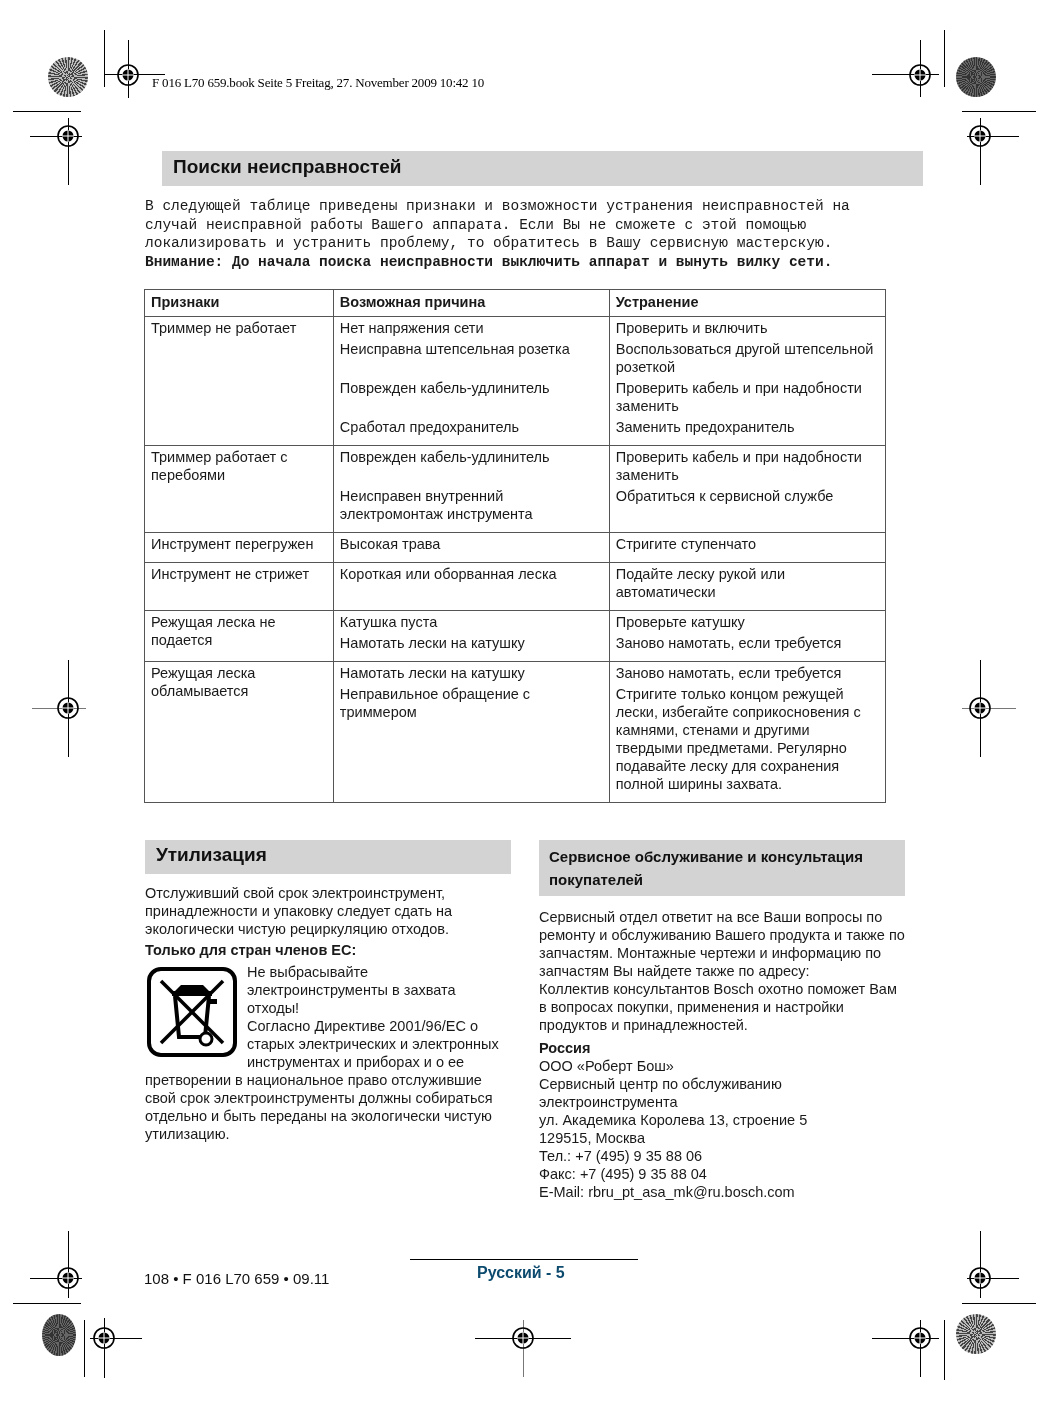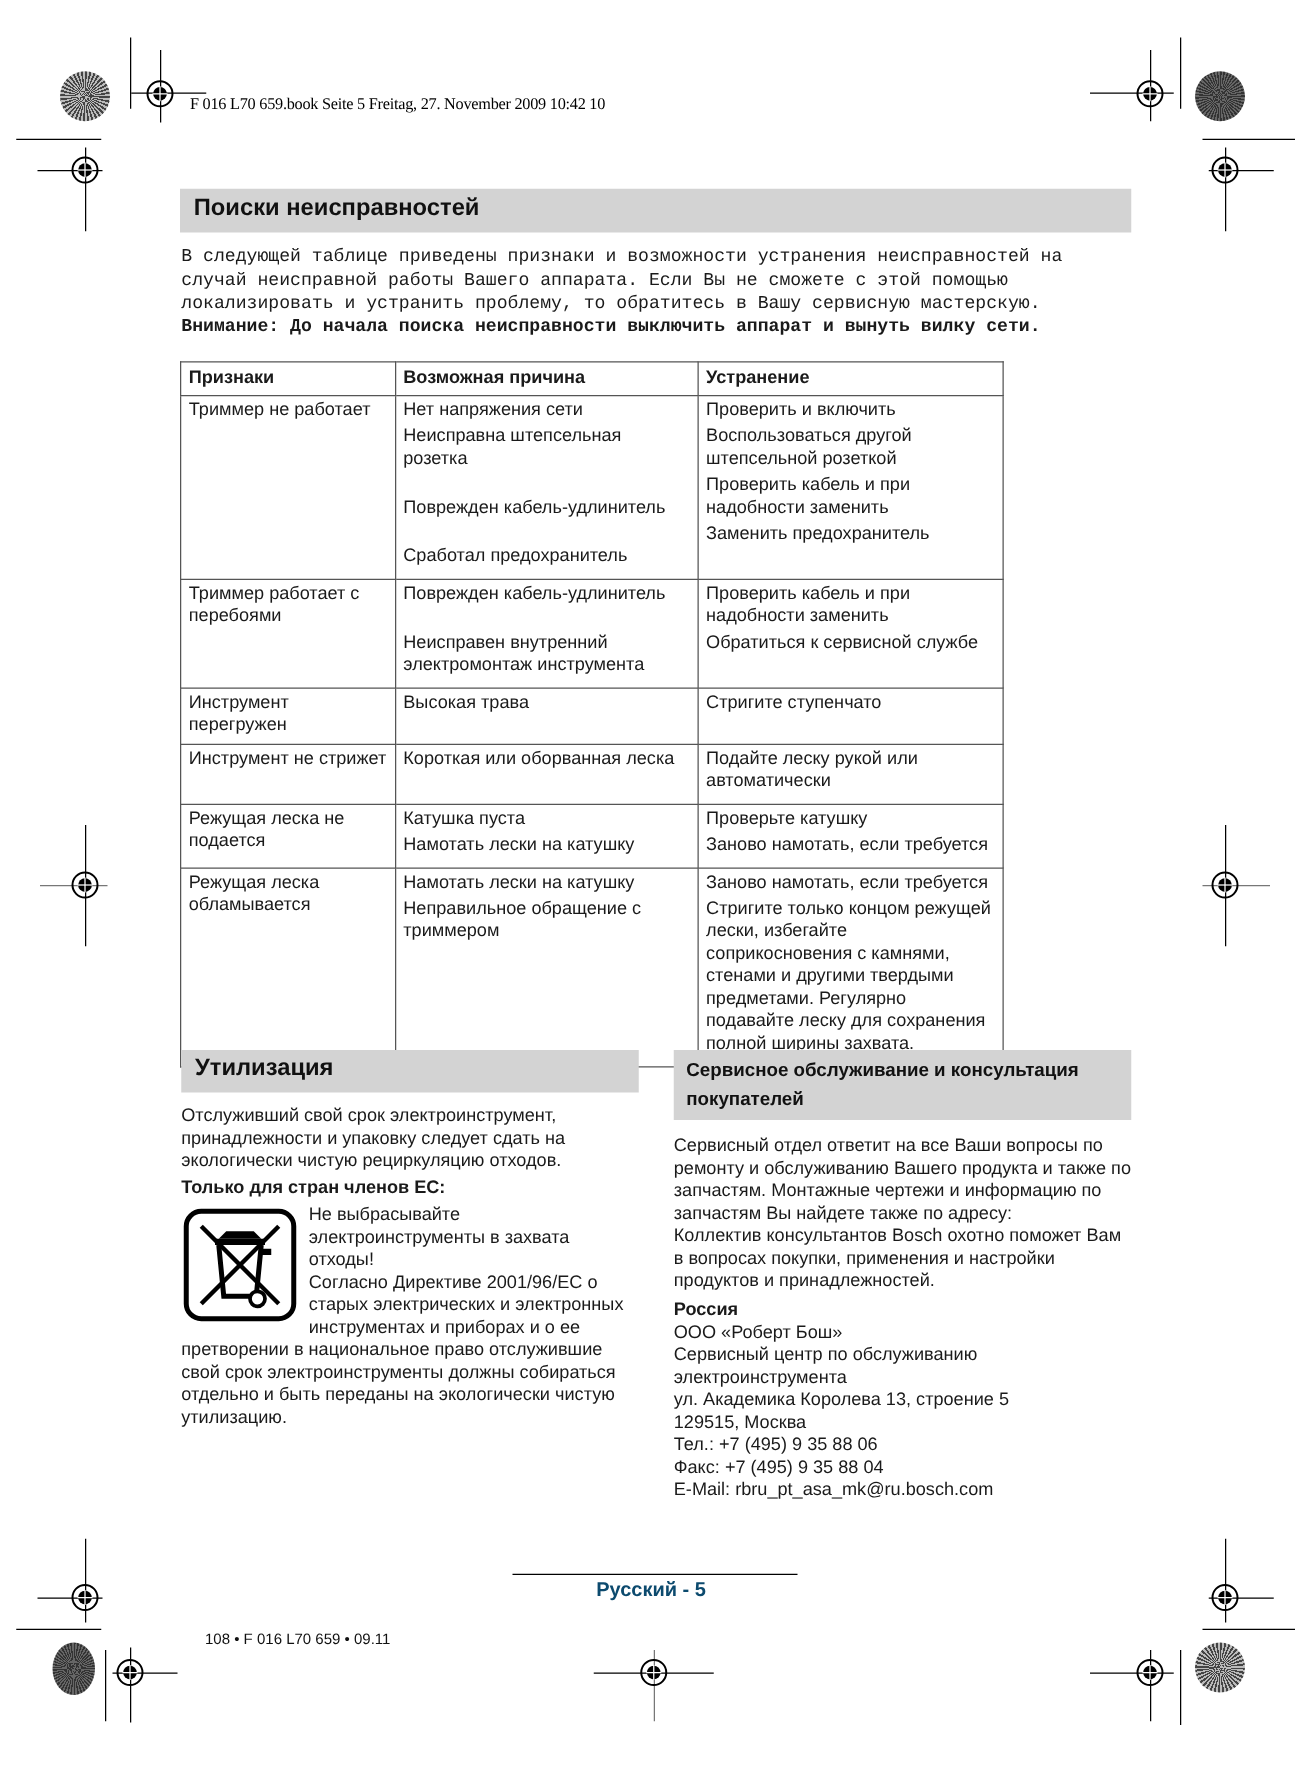--- a/index.html
+++ b/index.html
@@ -18,41 +18,41 @@
   .slug { left: 152px; top: 75px; font-family: "Liberation Serif", serif; font-size: 13px; color: #000; letter-spacing: -0.2px; }
 
   .section-bar { position: absolute; background: #d3d3d3; }
   .section-bar h2 { margin: 0; font-weight: bold; color: #111; }
 
   .intro { left: 145px; top: 197px; width: 760px; font-size: 14.5px; line-height: 18.5px; }
   .intro p { margin: 0; font-family: Liberation Mono, monospace; }
   .intro .warn { font-weight: bold; }
 
   table.trouble {
-    position: absolute; left: 144px; top: 289px; width: 659px;
+    position: absolute; left: 144px; top: 289px; width: 742px;
     border-collapse: collapse; font-size: 14.5px; line-height: 18px;
   }
   table.trouble th, table.trouble td {
     border: 1px solid #555; vertical-align: top; padding: 2px 6px 6px 6px; text-align: left;
   }
   table.trouble th { font-weight: bold; padding-top: 3px; padding-bottom: 5px; }
   table.trouble td .ln { display: block; margin-bottom: 3px; }
   table.trouble col.c1 { width: 193px; }
   table.trouble col.c2 { width: 284px; }
   table.trouble col.c3 { width: 284px; }
   .gap { display: block; height: 18px; }
 
   .col-left { position: absolute; left: 145px; top: 840px; width: 366px; font-size: 14.5px; line-height: 18px; }
   .col-right { position: absolute; left: 539px; top: 840px; width: 366px; font-size: 14.5px; line-height: 18px; }
   .col-left p, .col-right p { margin: 0; }
   .bold { font-weight: bold; }
   .weee-wrap { position: relative; margin-top: 4px; }
   .weee-icon { float: left; width: 94px; height: 94px; margin: 2px 8px 2px 0; }
 
-  .footer-code { left: 144px; top: 1304px; font-size: 12px; color: #111; margin-left: 20px; }
+  .footer-code { left: 144px; top: 1270px; font-size: 15px; color: #111; }
   .footer-rule { left: 410px; top: 1259px; width: 228px; height: 1px; background: #000; }
   .footer-page { left: 477px; top: 1264px; font-size: 16px; font-weight: bold; color: #0c4a6e; }
 </style>
 </head>
 <body>
 
 <svg width="0" height="0" style="position:absolute">
   <defs>
     <g id="reg">
       <circle cx="12" cy="12" r="10" fill="none" stroke="#000" stroke-width="1.6"></circle>
@@ -135,21 +135,21 @@
 <div class="line hline" style="left:872px;top:1338px;width:67px;"></div>
 <div class="line vline" style="left:920px;top:1320px;height:57px;"></div>
 <svg class="regmark" style="left:908px;top:1326px;" width="24" height="24">
     <use href="#reg"></use>
   </svg>
 <div class="line vline" style="left:944px;top:1320px;height:60px;"></div>
 <div class="starburst" style="left:956px;top:1314px;background:repeating-conic-gradient(#444 0deg 5deg,#bbb 5deg 10deg);"></div>
 
 <div class="abs slug">F 016 L70 659.book  Seite 5  Freitag, 27. November 2009  10:42 10</div>
 
-<div class="section-bar" style="left:144px;top:151px;width:761px;height:35px;">
+<div class="section-bar" style="left:162px;top:151px;width:761px;height:35px;">
   <h2 style="font-size:19px;padding:5px 0 0 11px;">Поиски неисправностей</h2>
 </div>
 
 <div class="abs intro">
   <p>В следующей таблице приведены признаки и возможности устранения неисправностей на случай неисправной работы Вашего аппарата. Если Вы не сможете с этой помощью локализировать и устранить проблему, то обратитесь в Вашу сервисную мастерскую.</p>
   <p class="warn">Внимание: До начала поиска неисправности выключить аппарат и вынуть вилку сети.</p>
 </div>
 
 <table class="trouble">
   <colgroup>

